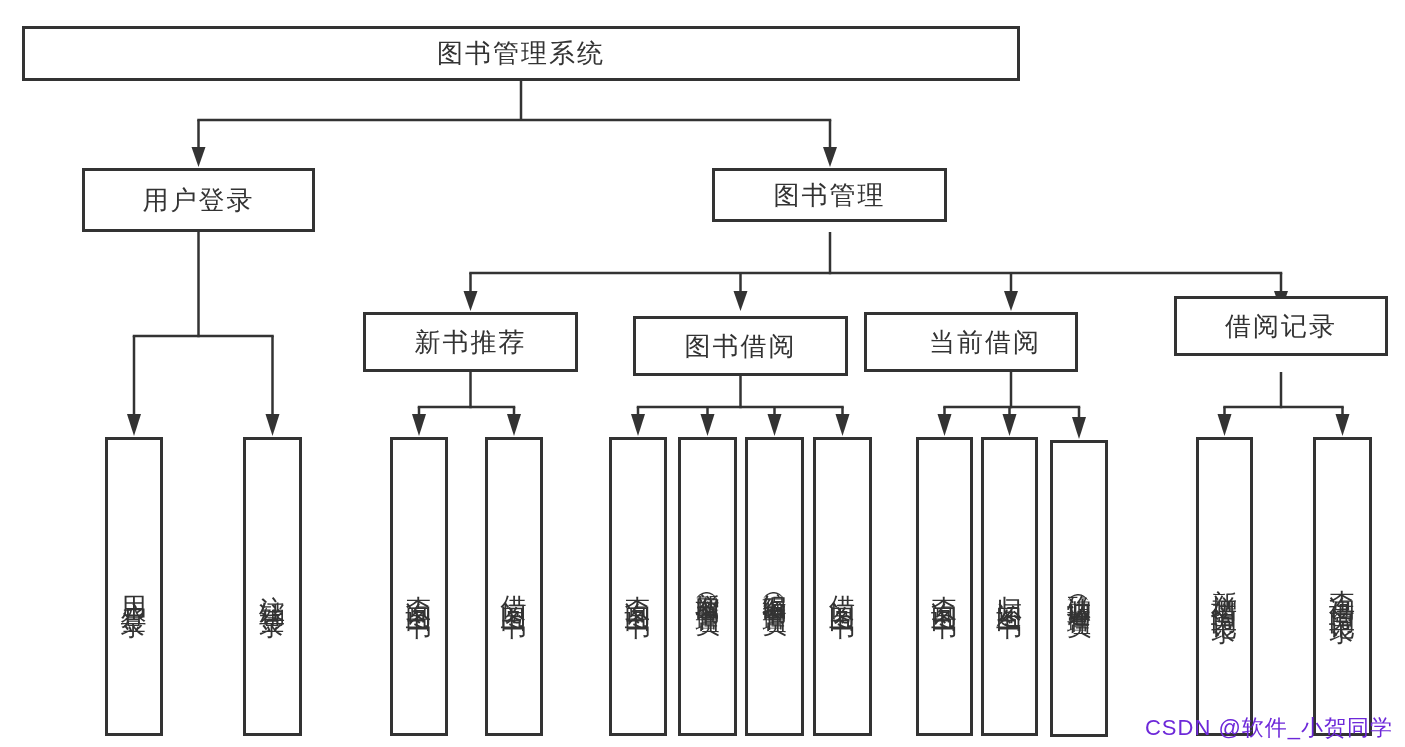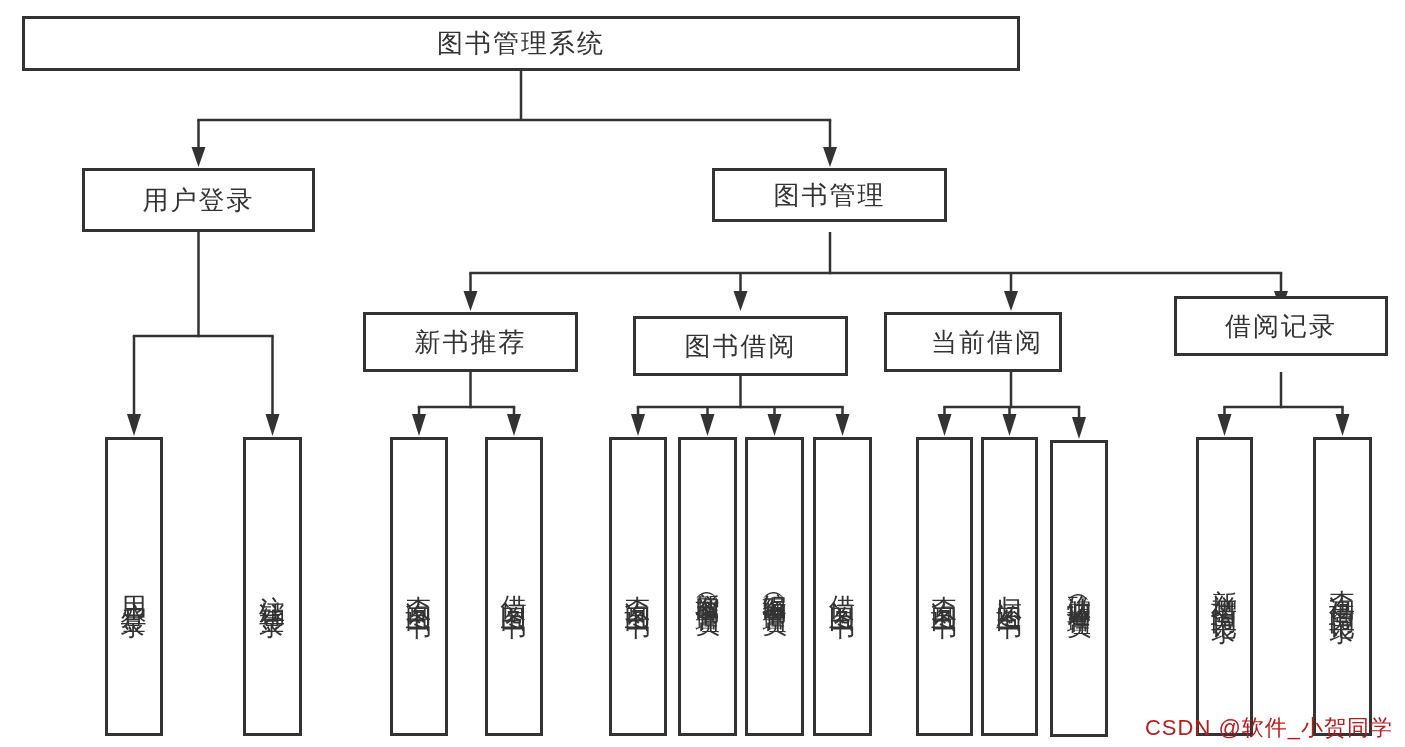--- a/index.html
+++ b/index.html
@@ -48,21 +48,21 @@
   }
   .node-v .vtext.long {
     font-size: 24px;
     letter-spacing: 3px;
   }
   .watermark {
     position: absolute;
     right: 12px;
     bottom: 4px;
     font-size: 22px;
-    color: #b91c1c;
+    color: #6d28d9;
     letter-spacing: 1px;
     white-space: nowrap;
   }
   line { stroke: #333333; stroke-width: 2.5; }
   polygon { fill: #333333; }
 </style>
 </head>
 <body>
 
 <div class="canvas">
@@ -129,28 +129,28 @@
     <g>
       <line x1="1281" y1="372" x2="1281" y2="408.25"></line>
       <line x1="1223.25" y1="407" x2="1343.75" y2="407"></line>
       <line x1="1224.5" y1="407" x2="1224.5" y2="418"></line>
       <polygon points="1217.5,414 1231.5,414 1224.5,436"></polygon>
       <line x1="1342.5" y1="407" x2="1342.5" y2="418"></line>
       <polygon points="1335.5,414 1349.5,414 1342.5,436"></polygon>
     </g>
   </svg>
 
-  <div class="node node-h" style="left:22px; top:16px; width:998px; height:55px;">图书管理系统</div>
+  <div class="node node-h" style="left:22px; top:26px; width:998px; height:55px;">图书管理系统</div>
 
   <div class="node node-h" style="left:82px; top:168px; width:233px; height:64px;">用户登录</div>
   <div class="node node-h" style="left:712px; top:168px; width:235px; height:54px;">图书管理</div>
 
   <div class="node node-h" style="left:363px; top:312px; width:215px; height:60px;">新书推荐</div>
   <div class="node node-h" style="left:633px; top:316px; width:215px; height:60px;">图书借阅</div>
-  <div class="node node-h" style="left:884px; top:312px; width:178px; height:60px;padding-left:28px;">当前借阅</div>
+  <div class="node node-h" style="left:864px; top:312px; width:214px; height:60px;padding-left:28px;">当前借阅</div>
   <div class="node node-h" style="left:1174px; top:296px; width:214px; height:60px;">借阅记录</div>
 
   <div class="node node-v" style="left:105px; top:437px; width:58px; height:299px;">
     <span class="vtext">用户登录</span>
   </div>
   <div class="node node-v" style="left:243px; top:437px; width:59px; height:299px;">
     <span class="vtext">注销登录</span>
   </div>
 
   <div class="node node-v" style="left:390px; top:437px; width:58px; height:299px;">

